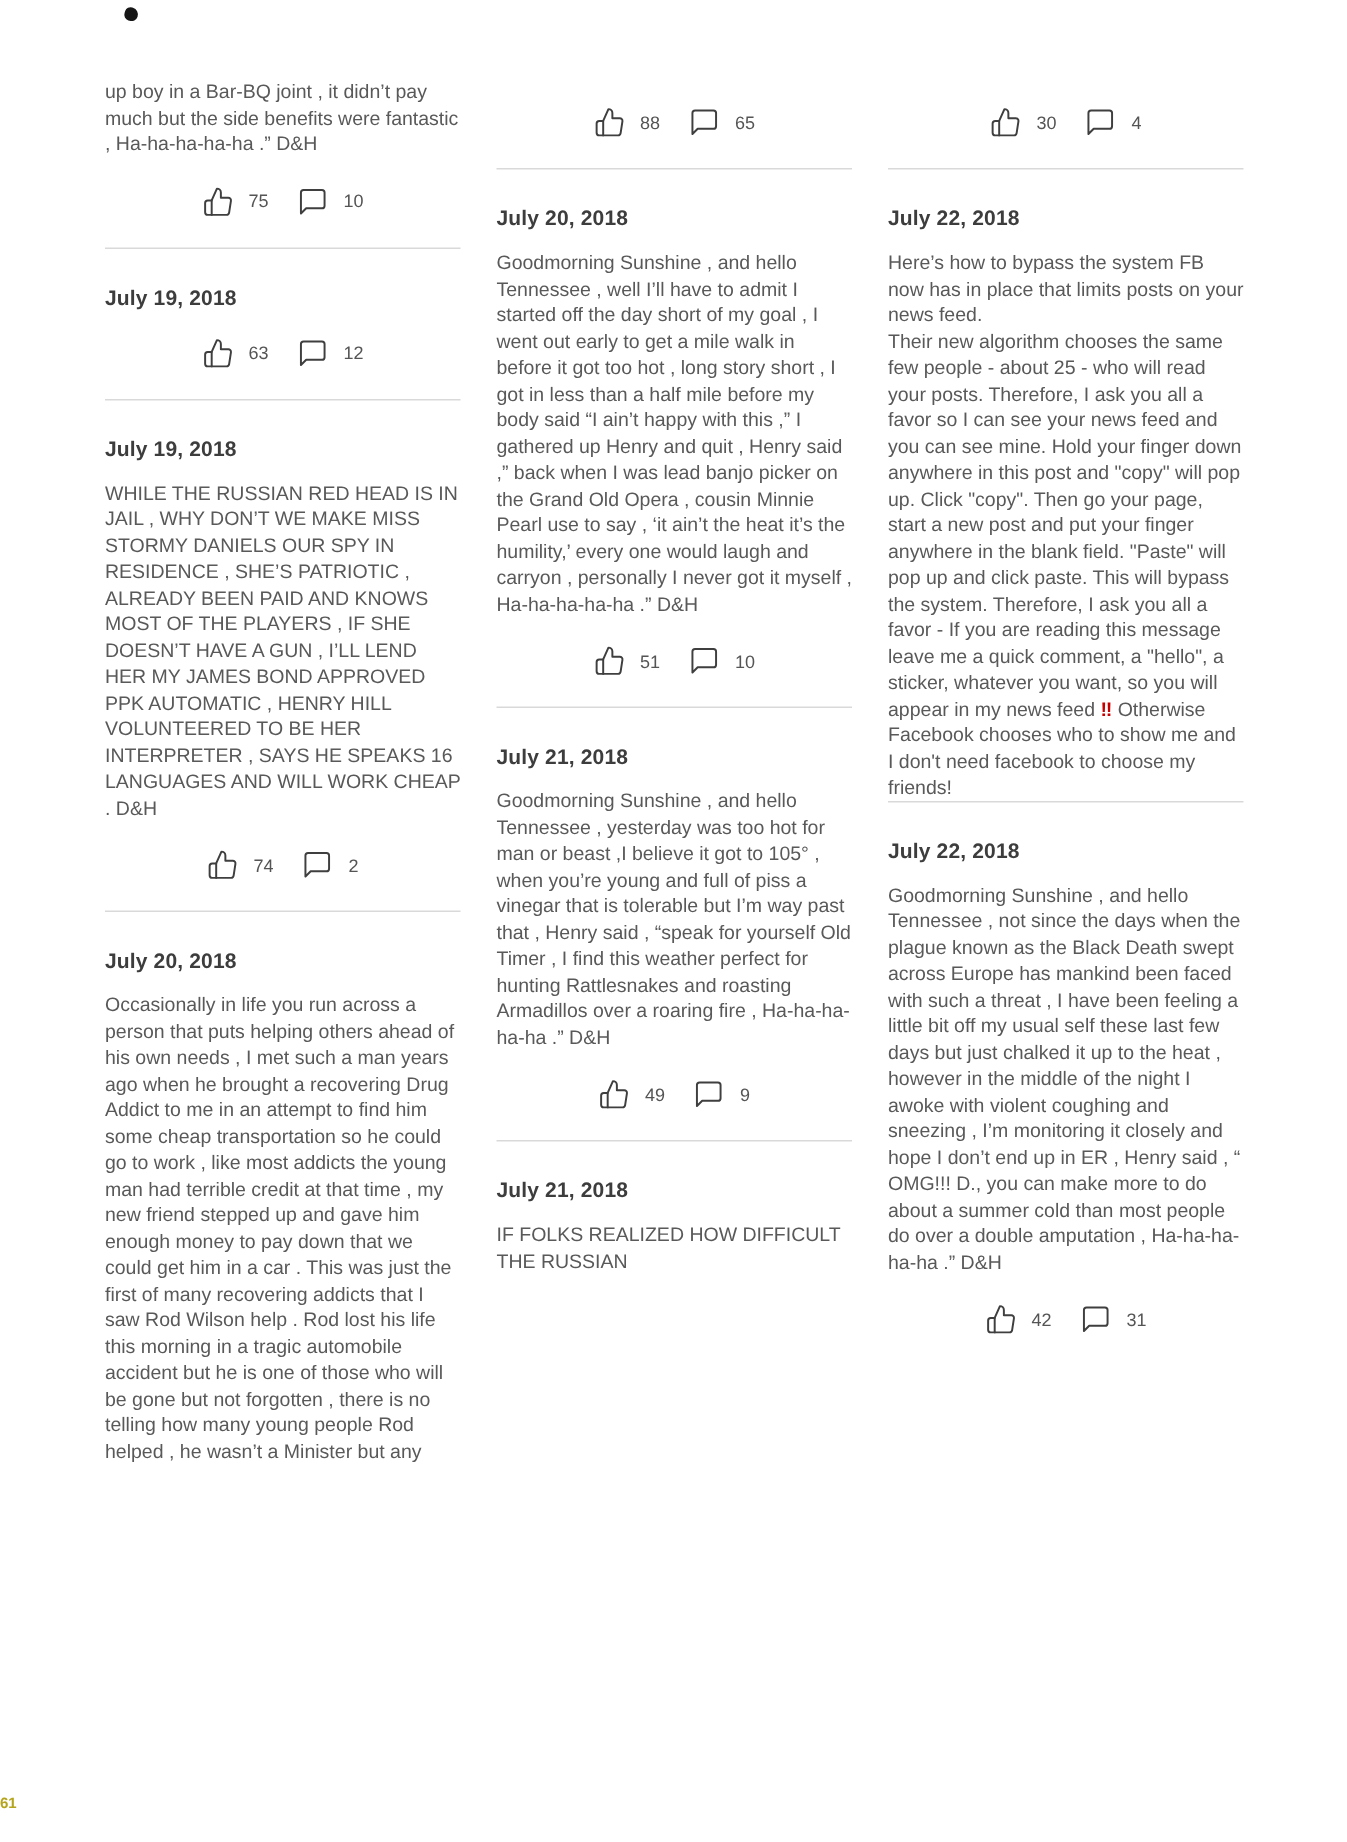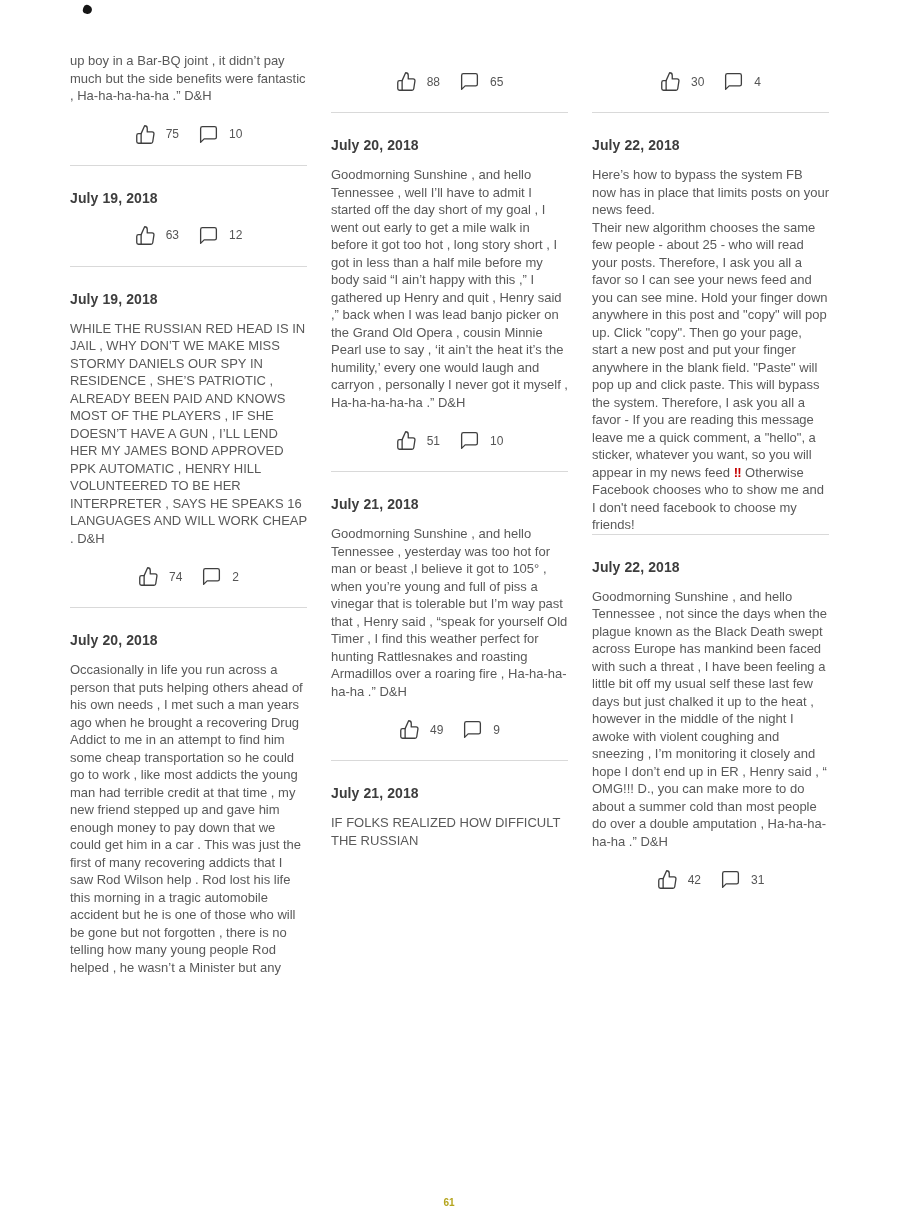--- a/index.html
+++ b/index.html
@@ -31,21 +31,21 @@
   .reactions {
     display: flex; justify-content: center; align-items: center;
     gap: 19px; margin: 19px 0 20px;
   }
   .reaction { display: flex; align-items: center; gap: 10px; }
   .reaction svg { width: 21px; height: 21px; stroke: #3f3f3f; }
   .count { font-size: 12px; color: #555555; }
   .divider { border: none; border-top: 1px solid var(--divider, #d9d9d9); height: 0; }
   .page-number {
     position: absolute; bottom: 20px; left: 0; width: 100%;
-    text-align: center; font-size: 10px; font-weight: 700;
+    text-align: left; font-size: 10px; font-weight: 700;
     color: var(--page-number, #b5a51e);
   }
 </style>
 </head>
 <body>
 
 <div class="ink-mark"></div>
 
 <div class="page-columns">
   <div class="column">

